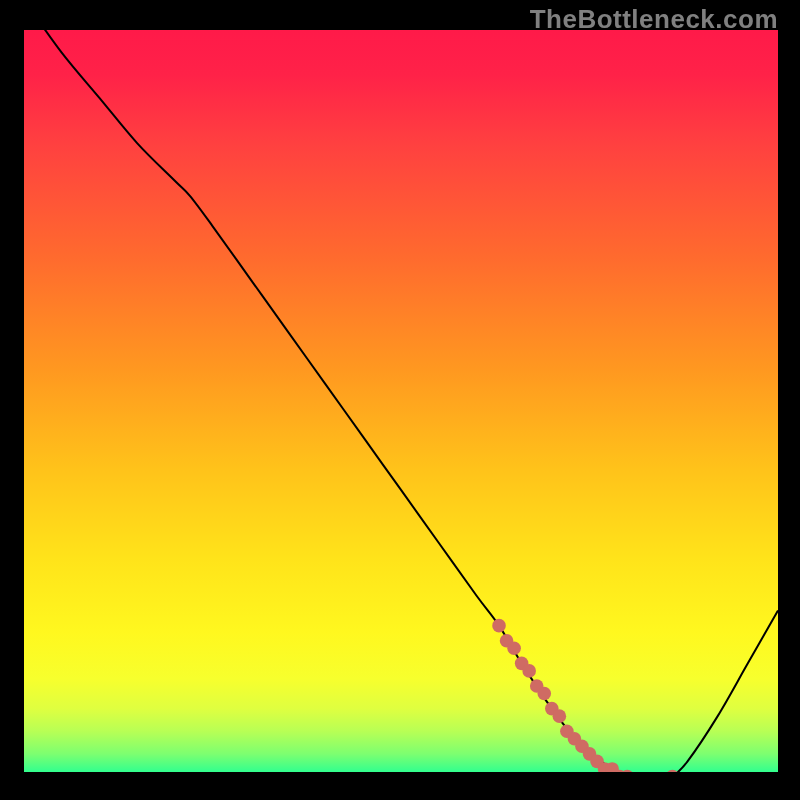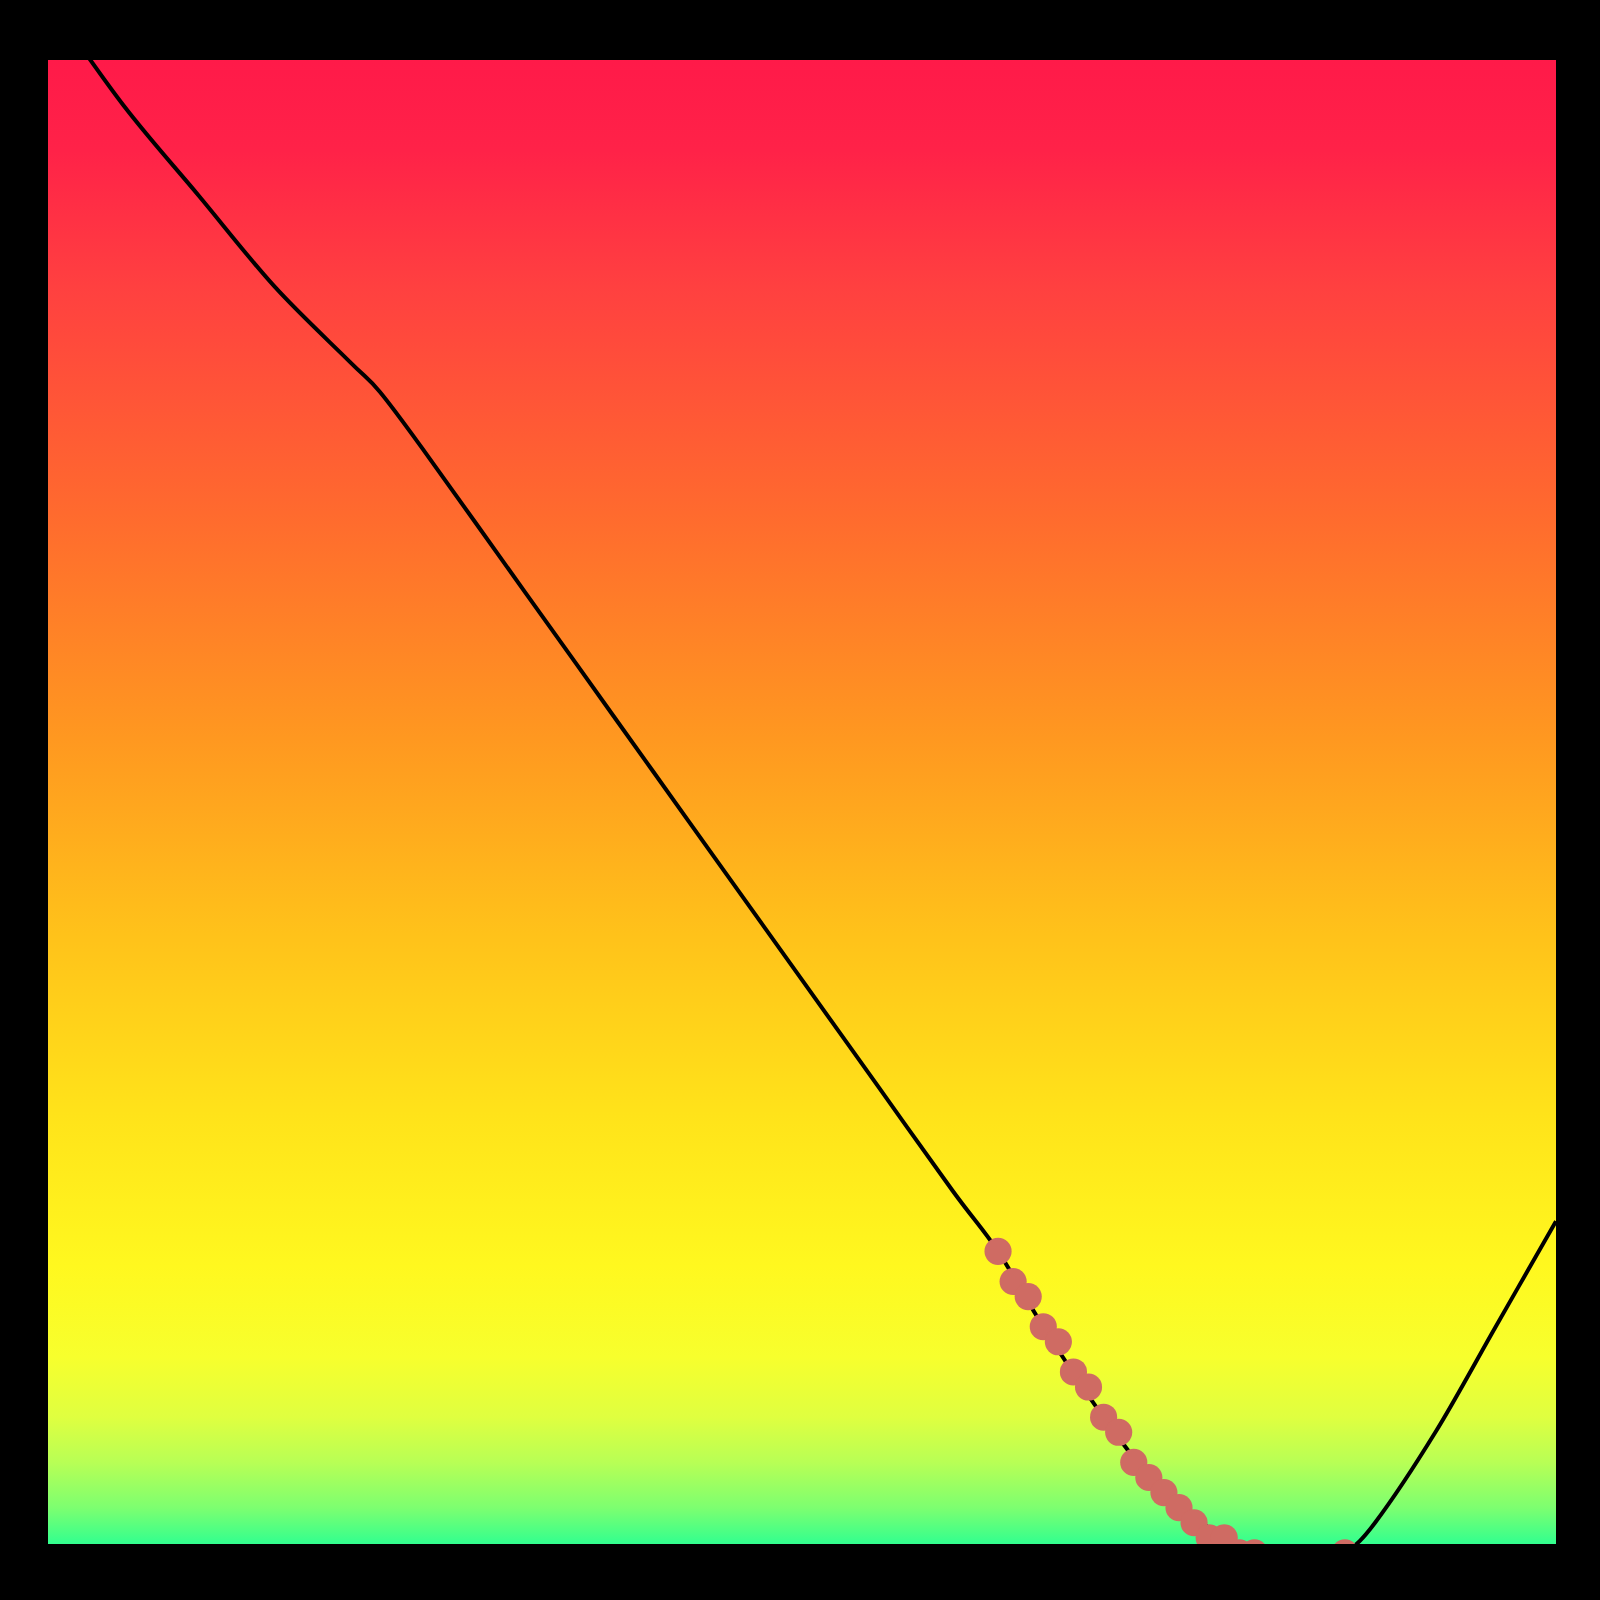--- a/index.html
+++ b/index.html
@@ -34,20 +34,21 @@
   }
   .curve, .dots {
     position: absolute;
     inset: 0;
   }
 </style>
 </head>
 <body>
 
 <div class="frame">
+  <div class="watermark">TheBottleneck.com</div>
 
   <div class="plot">
     <svg class="gradient" viewBox="0 0 100 100" preserveAspectRatio="none">
       <defs>
         <linearGradient id="bg" x1="0" y1="0" x2="0" y2="1">
             <stop offset="0%" stop-color="#ff1a49"></stop>
             <stop offset="6%" stop-color="#ff2248"></stop>
             <stop offset="15%" stop-color="#ff4040"></stop>
             <stop offset="30%" stop-color="#ff6a2e"></stop>
             <stop offset="45%" stop-color="#ff9820"></stop>

